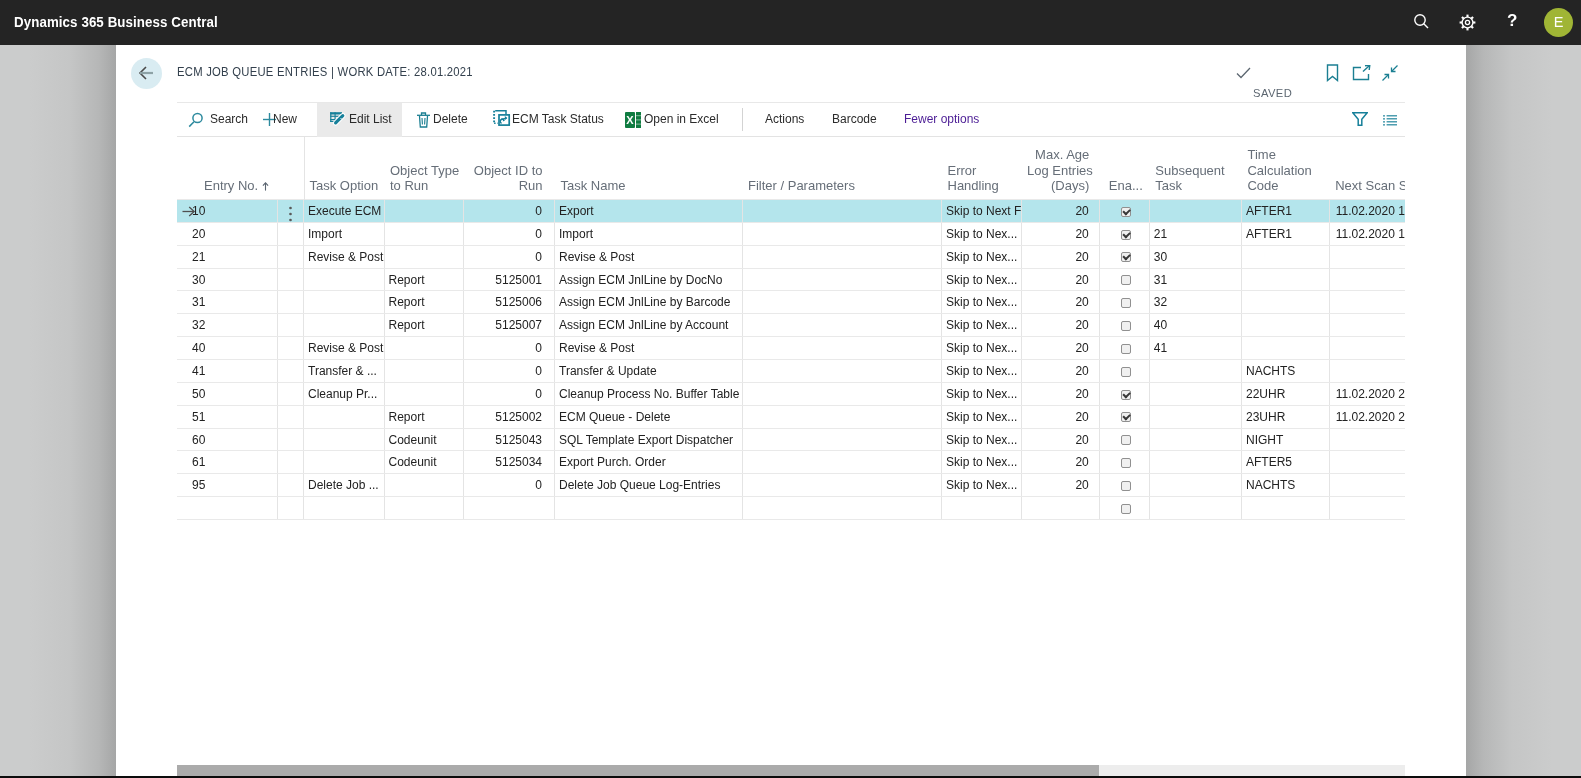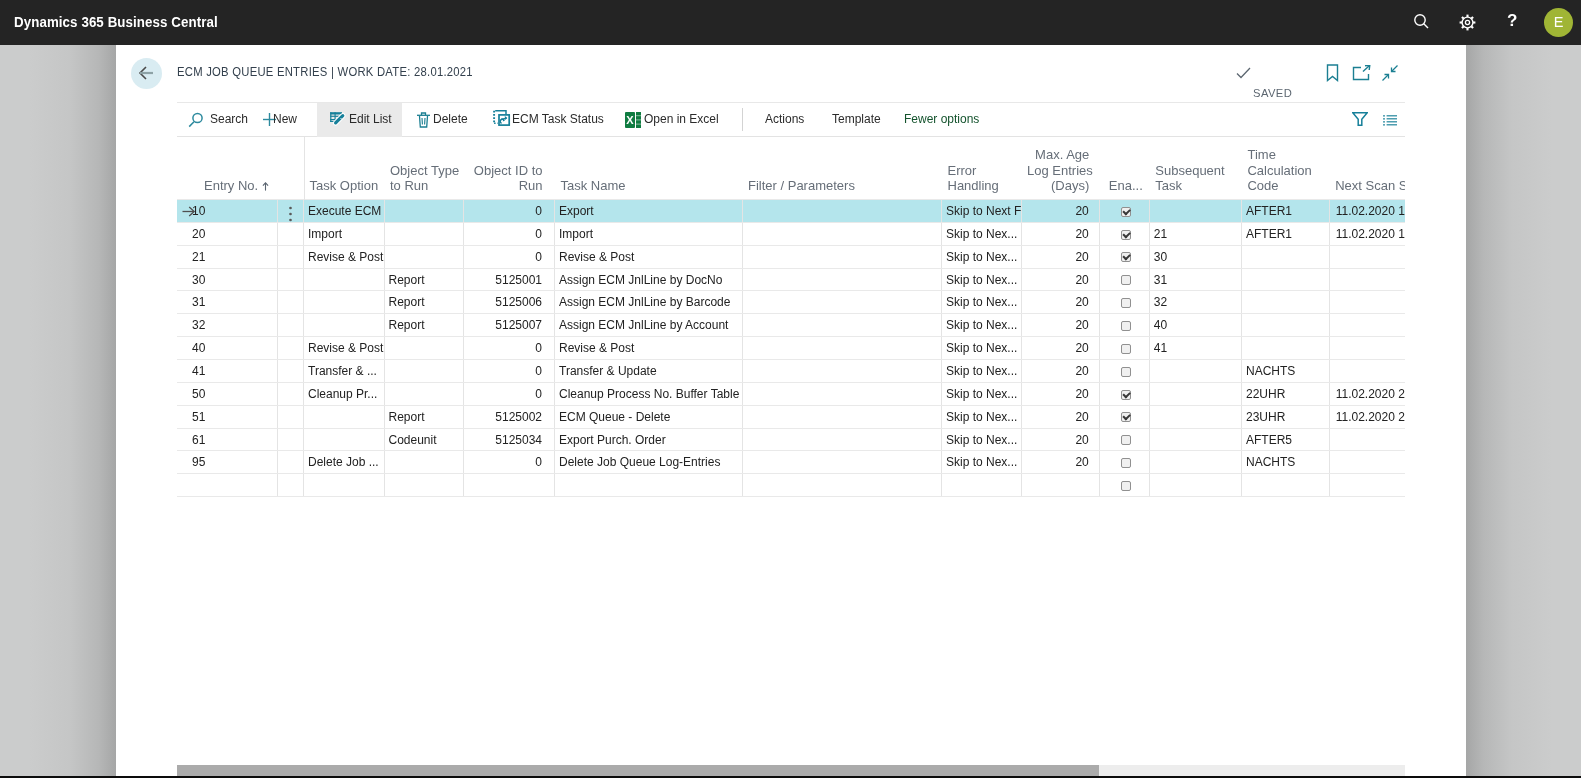--- a/index.html
+++ b/index.html
@@ -21,21 +21,21 @@
 
 #backcircle { position:absolute; left:131px; top:57.5px; width:31px; height:31px; border-radius:50%; background:#d9ecf2; }
 #pagetitle { position:absolute; left:177px; top:63.5px; font-size:13.5px; color:#33404d; letter-spacing:0.3px; transform:scaleX(0.835); transform-origin:left top; white-space:nowrap; }
 #saved { position:absolute; left:1237px; top:67px; font-size:11.2px; color:#5c6670; letter-spacing:0.42px; }
 
 
 #toolbar { position:absolute; left:177px; top:102px; width:1228px; height:34.5px; border-top:1px solid #e8e8e8; border-bottom:1px solid #e3e3e3; font-size:12px; color:#2b2b2b; }
 .titm { position:absolute; top:0; height:33px; line-height:33px; white-space:nowrap; }
 #editlistbg { position:absolute; left:140px; top:0px; width:85px; height:33.5px; background:#eaeaea; }
 .tsep { position:absolute; left:565px; top:5px; height:23px; width:1px; background:#d3d3d3; }
-.fewer { color:#14532d; }
+.fewer { color:#4c1d95; }
 
 
 #tablewrap { position:absolute; left:177px; top:137px; width:1228px; height:406.5px; overflow:hidden; }
 table { border-collapse:collapse; table-layout:fixed; width:1254.2px; }
 col.c1{width:100.5px} col.c2{width:26px} col.c3{width:80.5px} col.c4{width:79.5px} col.c5{width:91px} col.c6{width:187.5px} col.c7{width:199.5px} col.c8{width:79.5px} col.c9{width:78.8px} col.c10{width:49.5px} col.c11{width:92.2px} col.c12{width:87.7px} col.c13{width:102px}
 thead th { height:62.5px; vertical-align:bottom; font-weight:normal; font-size:13px; color:#666e78; padding:0 6px 5px 6px; line-height:15.6px; text-align:left; white-space:nowrap; overflow:hidden; border-bottom:1px solid #e9e9e9; }
 thead th.r { text-align:right; padding-right:12px; }
 tbody td { height:22.87px; font-size:12px; color:#222; padding:0 2px 0 4px; white-space:nowrap; overflow:hidden; border-right:1px solid #e4e4e4; border-bottom:1px solid #e9e9e9; }
 tbody td:last-child { border-right:none; padding-left:6px; }
 tbody td.r { text-align:right; padding-right:12px; }
@@ -168,21 +168,21 @@
       <rect x="11" y="0" width="5" height="16" fill="#fff"></rect>
       <rect x="11" y="0" width="5" height="3.6" fill="#107c41"></rect>
       <rect x="11" y="4.1" width="5" height="3.6" fill="#107c41"></rect>
       <rect x="11" y="8.2" width="5" height="3.6" fill="#107c41"></rect>
       <rect x="11" y="12.3" width="5" height="3.7" fill="#107c41"></rect>
       <text x="5" y="12" font-size="11" font-weight="bold" fill="#fff" text-anchor="middle" font-family="Liberation Sans">X</text>
     </svg>
   <div class="titm" style="left:467px;">Open in Excel</div>
   <div class="tsep"></div>
   <div class="titm" style="left:588px;">Actions</div>
-  <div class="titm" style="left:655px;">Template</div>
+  <div class="titm" style="left:655px;">Barcode</div>
   <div class="titm fewer" style="left:727px;">Fewer options</div>
 </div>
 
 <svg class="abs" style="left:1351.5px; top:112px;" width="16" height="14" viewBox="0 0 16 14">
     <path d="M0.8 0.8 L15.2 0.8 L9.8 7.2 L9.8 13.2 L6.2 13.2 L6.2 7.2 Z" fill="none" stroke="#17809a" stroke-width="1.5"></path>
   </svg>
 <svg class="abs" style="left:1382.5px; top:114.5px;" width="15" height="11" viewBox="0 0 15 11">
     <g stroke="#2a8aa0" stroke-width="1.25">
       <line x1="0" y1="0.8" x2="2" y2="0.8"></line>
       <line x1="3.6" y1="0.8" x2="14" y2="0.8"></line>
@@ -387,20 +387,35 @@
           <td>ECM Queue - Delete</td>
           <td></td>
           <td>Skip to Nex...</td>
           <td class="r2">20</td>
           <td class="c"><span class="cb on"></span></td>
           <td></td>
           <td>23UHR</td>
           <td>11.02.2020 23:00</td>
         </tr>
   <tr>
+          <td class="entry">60</td>
+          <td></td>
+          <td></td>
+          <td>Codeunit</td>
+          <td class="r">5125043</td>
+          <td>SQL Template Export Dispatcher</td>
+          <td></td>
+          <td>Skip to Nex...</td>
+          <td class="r2">20</td>
+          <td class="c"><span class="cb"></span></td>
+          <td></td>
+          <td>NIGHT</td>
+          <td></td>
+        </tr>
+  <tr>
           <td class="entry">61</td>
           <td></td>
           <td></td>
           <td>Codeunit</td>
           <td class="r">5125034</td>
           <td>Export Purch. Order</td>
           <td></td>
           <td>Skip to Nex...</td>
           <td class="r2">20</td>
           <td class="c"><span class="cb"></span></td>

